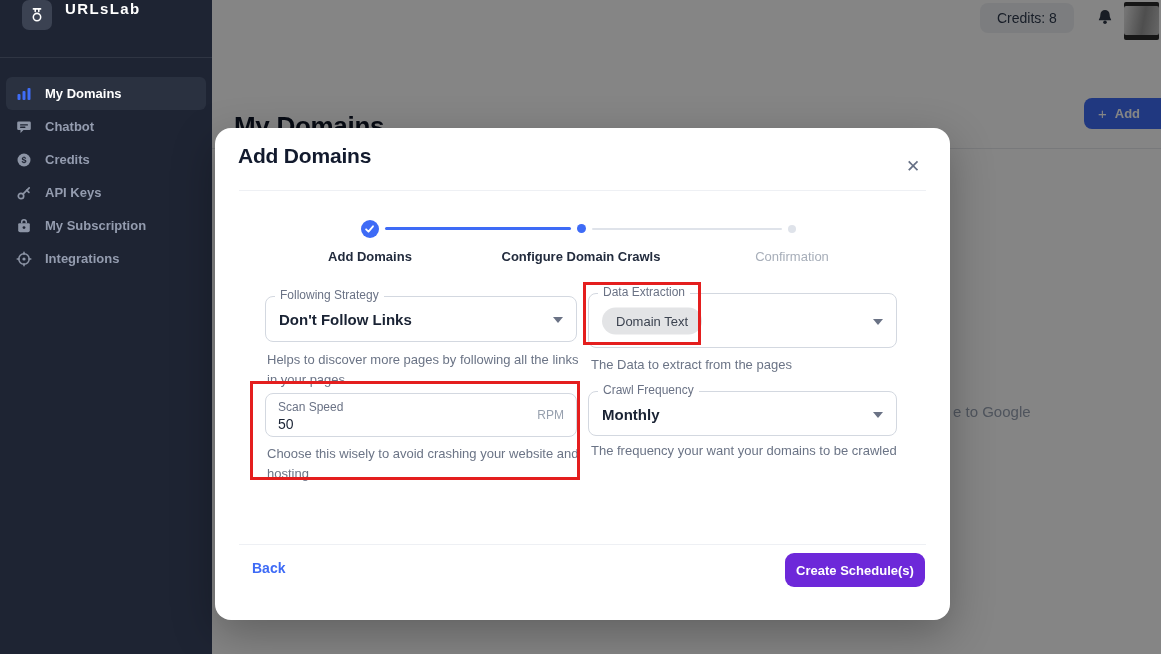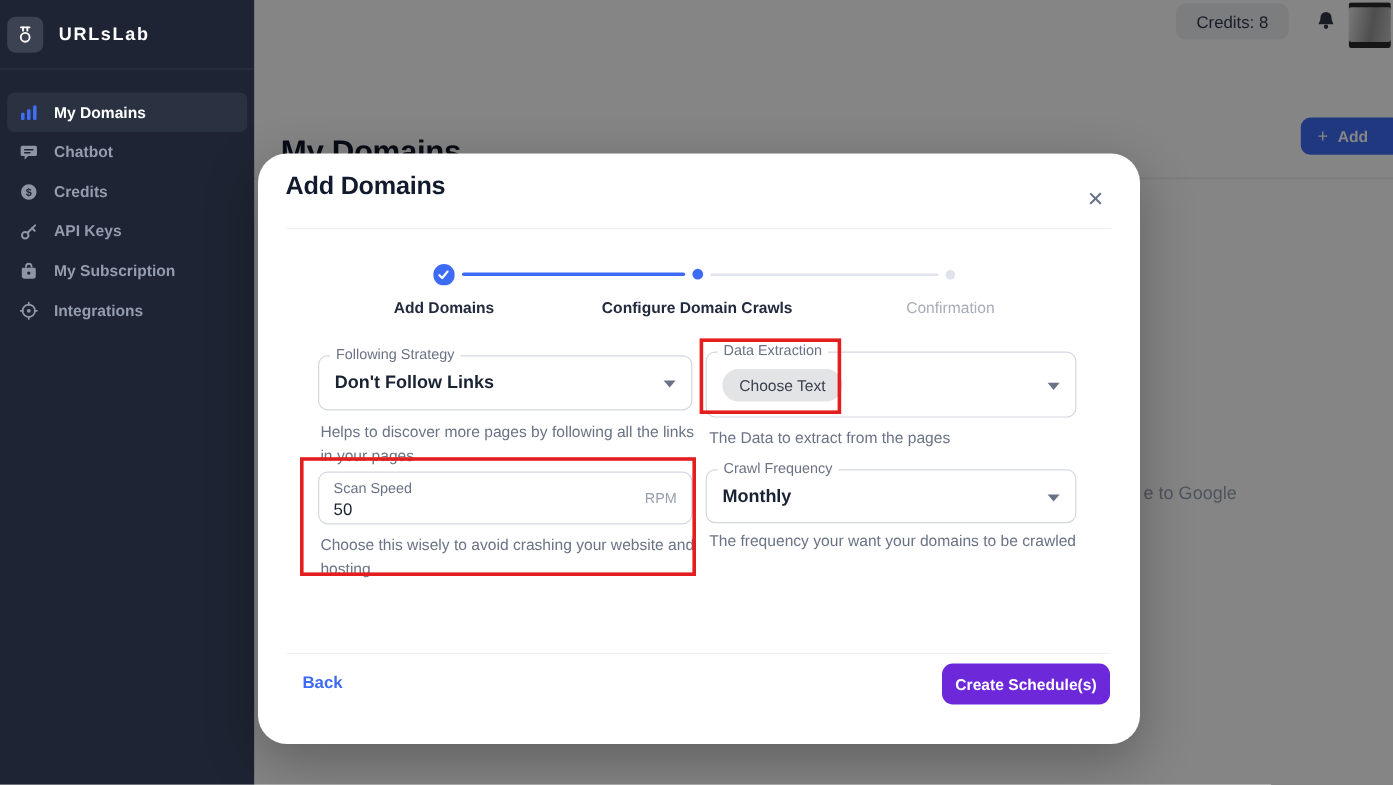--- a/index.html
+++ b/index.html
@@ -3,21 +3,21 @@
 <meta charset="utf-8">
 <style>
   html,body{margin:0;padding:0;}
   body{
     width:1161px;height:654px;position:relative;overflow:hidden;
     font-family:"Liberation Sans",sans-serif;background:#ffffff;
     -webkit-font-smoothing:antialiased;
   }
   
   .sidebar{position:absolute;left:0;top:0;width:212px;height:654px;background:#1e2433;z-index:5;}
-  .logo-area{height:57px;border-bottom:1px solid rgba(255,255,255,0.08);display:flex;align-items:center;}
+  .logo-area{height:57px;border-bottom:1px solid rgba(255,255,255,0.08);display:flex;padding-left:16px;}
   .logo-tile{width:30px;height:30px;margin-left:6px;background:#3b4252;border-radius:7px;display:flex;align-items:center;justify-content:center;}
   .brand{margin-left:13px;color:#ffffff;font-size:15px;font-weight:bold;letter-spacing:1.4px;}
   .nav{padding:19px 6px 0 6px;}
   .nav-item{height:33px;display:flex;align-items:center;padding:0 6px;border-radius:6px;color:#949caf;font-size:13px;font-weight:bold;cursor:default;}
   .nav-item .ni-icon{width:16px;height:16px;margin:0 13px 0 4px;display:flex;align-items:center;justify-content:center;flex:none;}
   .nav-item.active{background:#2a3140;color:#ffffff;}
   
   .main{position:absolute;left:212px;top:0;width:949px;height:654px;background:#ffffff;}
   .credits-pill{position:absolute;left:768px;top:3px;height:30px;line-height:30px;padding:0 17px;background:#eef0f4;border-radius:8px;color:#2f3a4d;font-size:14px;}
   .bell{position:absolute;left:884px;top:8px;width:18px;height:22px;}
@@ -26,21 +26,21 @@
     box-shadow:inset 0 4px 0 #2b2b2b, inset 0 -5px 0 #2b2b2b;}
   .page-title{position:absolute;left:22px;top:94px;font-size:26px;font-weight:bold;color:#0f1628;letter-spacing:-0.3px;}
   .add-btn{position:absolute;left:872px;top:98px;width:84px;height:31px;background:#3e6bf6;border-radius:8px;
     color:#fff;font-size:13px;font-weight:bold;display:flex;align-items:center;justify-content:flex-start;padding-left:14px;box-sizing:border-box;}
   .add-btn .plus{font-size:15px;font-weight:normal;margin-right:8px;}
   .hdr-divider{position:absolute;left:0;top:148px;width:949px;height:1px;background:#e6e8ec;}
   .bg-fragment{position:absolute;left:741px;top:403px;font-size:15px;color:#98a2b3;}
   
   .overlay{position:absolute;left:212px;top:0;width:949px;height:654px;background:rgba(0,0,0,0.48);z-index:30;}
   
-  .modal{position:absolute;left:215px;top:128px;width:735px;height:492px;background:#ffffff;border-radius:24px;z-index:40;
+  .modal{position:absolute;left:215px;top:128px;width:735px;height:492px;background:#ffffff;border-radius:16px;z-index:40;
     box-shadow:0 14px 44px rgba(0,0,0,0.28);}
   .modal-title{position:absolute;left:23px;top:16px;font-size:21px;font-weight:bold;color:#121a2d;letter-spacing:-0.2px;}
   .modal-close{position:absolute;left:686px;top:26px;width:24px;height:24px;display:flex;align-items:center;justify-content:center;
     color:#667085;font-size:17px;cursor:default;}
   .m-divider{position:absolute;left:24px;width:687px;height:1px;background:#eef0f4;}
   
   .step-check{position:absolute;left:146px;top:92px;width:18px;height:18px;}
   .conn1{position:absolute;left:170px;top:99px;width:186px;height:3px;background:#3e6bf6;border-radius:2px;}
   .dot-active{position:absolute;left:362px;top:96px;width:9px;height:9px;border-radius:50%;background:#3e6bf6;}
   .conn2{position:absolute;left:377px;top:100px;width:190px;height:2px;background:#dfe3ea;border-radius:2px;}
@@ -195,21 +195,21 @@
   <div class="scan" style="left:50px;top:265px;width:312px;height:44px;">
     <div class="slabel">Scan Speed</div>
     <div class="sval">50</div>
     <span class="unit">RPM</span>
   </div>
   <div class="help" style="left:52px;top:316px;width:322px;">Choose this wisely to avoid crashing your website and hosting</div>
   <div class="redbox" style="left:35px;top:253px;width:330px;height:99px;"></div>
 
   <div class="sel" style="left:373px;top:165px;width:309px;height:55px;">
     <span class="flabel">Data Extraction</span>
-    <span class="chip">Choose Text</span>
+    <span class="chip">Domain Text</span>
     <span class="arrow"></span>
   </div>
   <div class="help" style="left:376px;top:227px;width:300px;">The Data to extract from the pages</div>
   <div class="redbox" style="left:368px;top:154px;width:118px;height:63px;"></div>
 
   <div class="sel" style="left:373px;top:263px;width:309px;height:45px;">
     <span class="flabel">Crawl Frequency</span>
     <span class="val">Monthly</span>
     <span class="arrow"></span>
   </div>

